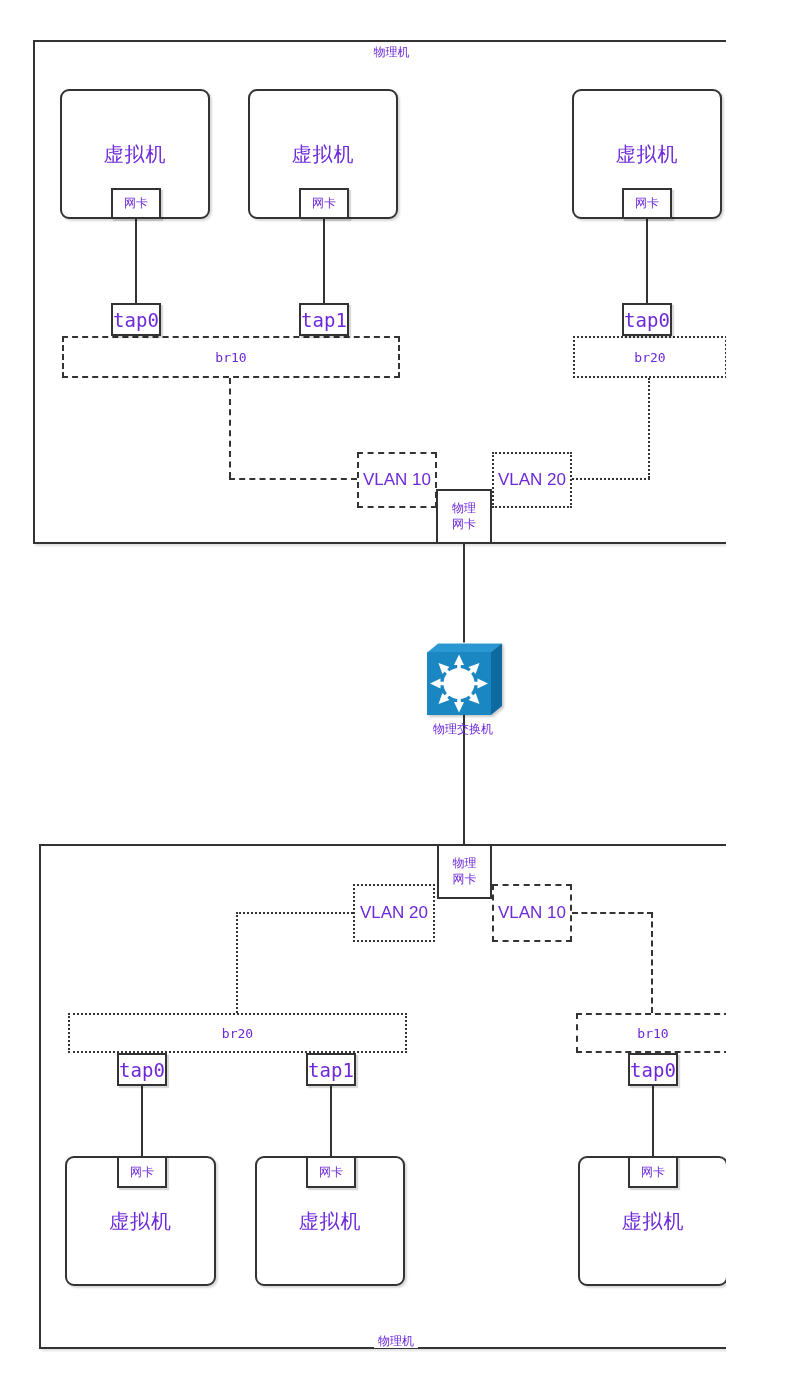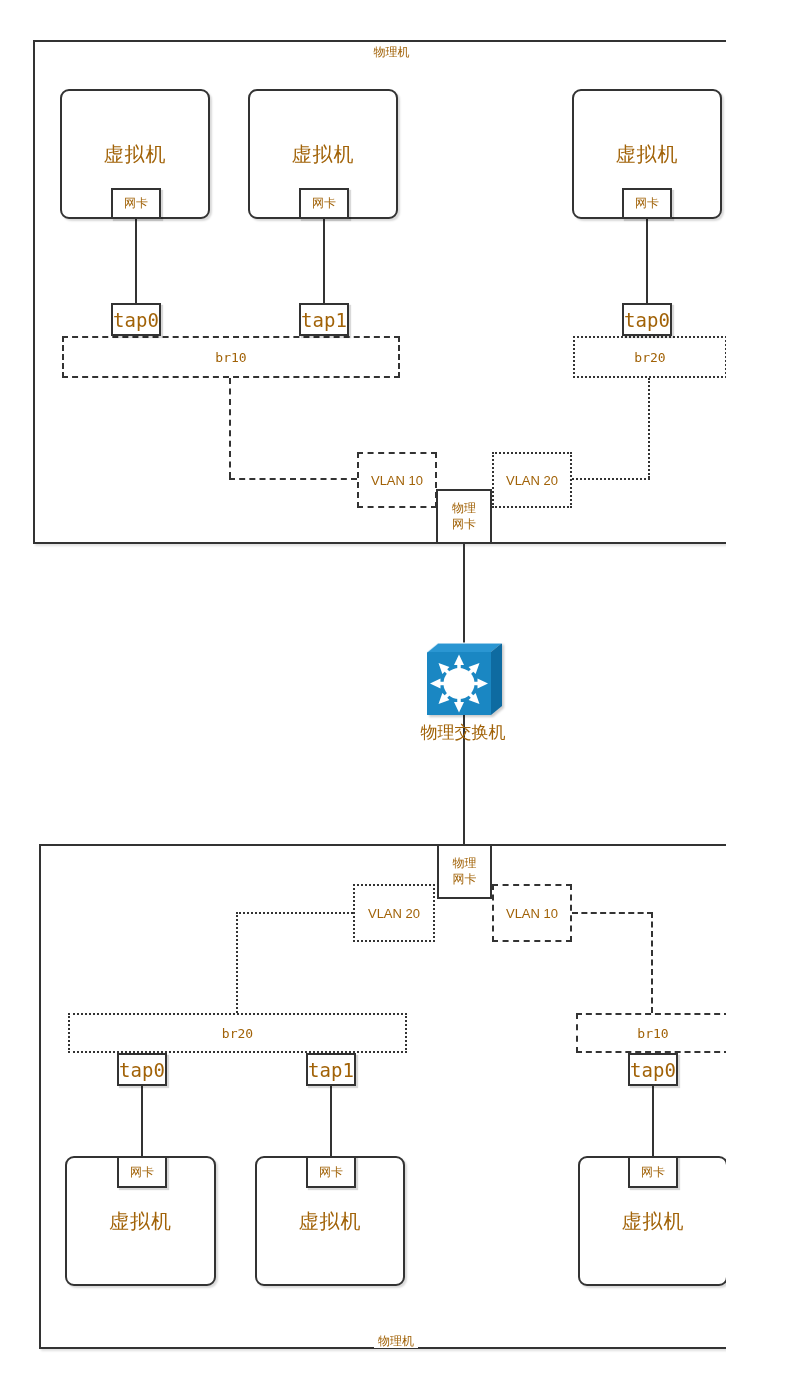--- a/index.html
+++ b/index.html
@@ -1,50 +1,50 @@
 <!DOCTYPE html>
 <html lang="zh"><head>
 <meta charset="utf-8">
 <style>
   html,body{margin:0;padding:0;background:#ffffff;}
   .canvas{
     position:relative;width:726px;height:1381px;background:#ffffff;overflow:hidden;
-    font-family:"Liberation Sans","DejaVu Sans",sans-serif;color:#a16207;
+    font-family:"Liberation Sans","DejaVu Sans",sans-serif;color:#6d28d9;
   }
   .host{position:absolute;border:2px solid #333;background:#fff;box-sizing:border-box;
         box-shadow:2px 2px 2px rgba(0,0,0,0.12);}
   .host-label-wrap{position:absolute;text-align:center;pointer-events:none;}
   .host-label{display:inline-block;background:#fff;padding:0 4px;font-size:12px;line-height:14px;}
   .vm{position:absolute;border:2px solid #333;border-radius:9px;background:#fff;box-sizing:border-box;
       display:flex;align-items:center;justify-content:center;font-size:20px;letter-spacing:1px;
       box-shadow:2px 2px 2px rgba(0,0,0,0.15);}
   .nicbox{position:absolute;border:2px solid #333;background:#fff;box-sizing:border-box;
       display:flex;align-items:center;justify-content:center;font-size:12px;
       box-shadow:2px 2px 1px rgba(0,0,0,0.15);}
   .tap{position:absolute;border:2px solid #333;background:#fff;box-sizing:border-box;
       display:flex;align-items:center;justify-content:center;
       font-family:"DejaVu Sans Mono","Liberation Mono",monospace;font-size:19px;
       box-shadow:2px 2px 1px rgba(0,0,0,0.15);}
   .bridge{position:absolute;border:2px dashed #333;background:#fff;box-sizing:border-box;
       display:flex;align-items:center;justify-content:center;
       font-family:"DejaVu Sans Mono","Liberation Mono",monospace;font-size:13px;}
   .vlan{position:absolute;border:2px dashed #333;background:#fff;box-sizing:border-box;
-      display:flex;align-items:center;justify-content:center;font-size:13px;}
+      display:flex;align-items:center;justify-content:center;font-size:17px;}
   .dotted{border-style:dotted;}
   .pnic{position:absolute;border:2px solid #333;background:#fff;box-sizing:border-box;
       display:flex;align-items:center;justify-content:center;text-align:center;
       font-size:12px;line-height:1.3;}
   .pnic span{display:inline-block;width:2em;word-break:break-all;}
   .vline{position:absolute;width:0;border-left:2px solid #333;}
   .hline{position:absolute;height:0;border-top:2px solid #333;}
   .vline.dash{border-left-style:dashed;}
   .hline.dash{border-top-style:dashed;}
   .vline.dot{border-left-style:dotted;}
   .hline.dot{border-top-style:dotted;}
-  .switch-label{position:absolute;text-align:center;font-size:17px;}
+  .switch-label{position:absolute;text-align:center;font-size:12px;}
   .switch-svg{position:absolute;filter:drop-shadow(2px 2px 1px rgba(0,0,0,0.2));}
 </style>
 </head>
 <body>
 
 <div class="canvas">
 
   <div class="host" style="left:33px;top:40px;width:717px;height:504px;"></div>
   <div class="host-label-wrap" style="left:33px;top:42px;width:717px;">
     <span class="host-label">物理机</span>

